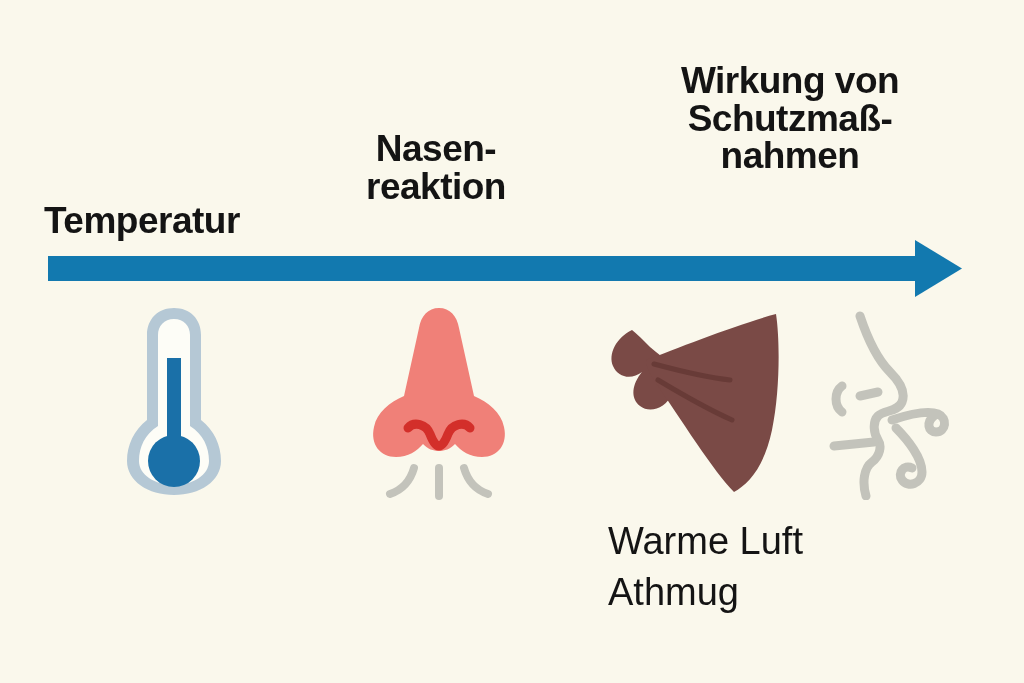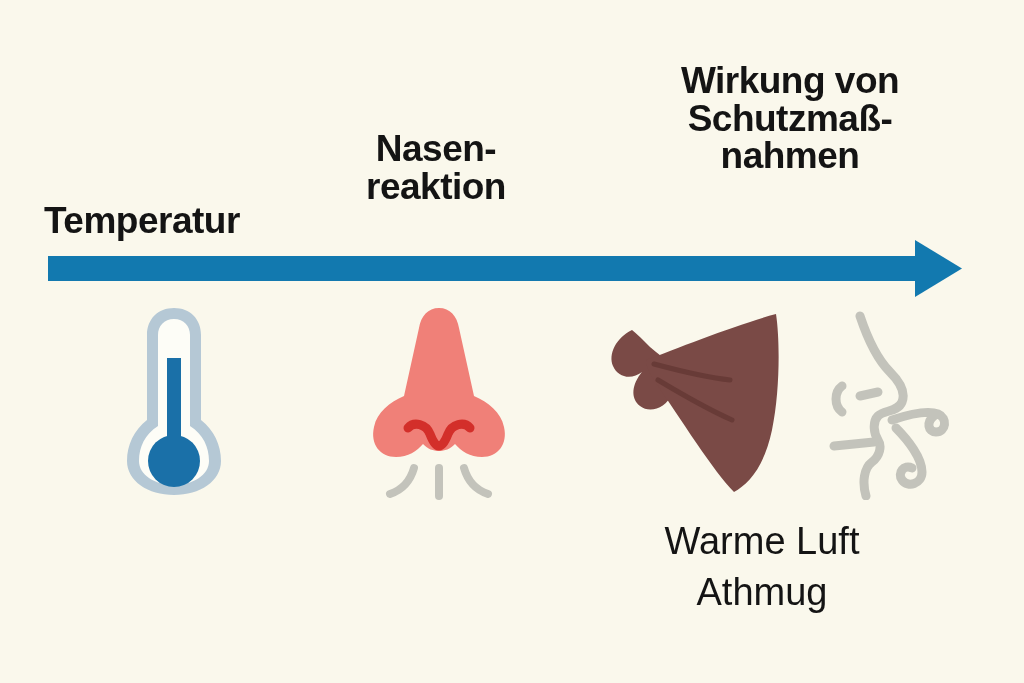--- a/index.html
+++ b/index.html
@@ -69,21 +69,20 @@
   #nose-icon         { left: 368px; top: 300px; }
   #mask-icon         { left: 588px; top: 302px; }
   #breath-nose-icon  { left: 812px; top: 310px; }
 
   
   #caption-warme-luft {
     position: absolute;
     left: 608px;
     top: 516px;
     width: 308px;
-    text-align: center;
     font-size: 38px;
     line-height: 1.33;
     color: #141414;
     font-weight: normal;
     white-space: pre-line;
   }
 </style>
 </head>
 <body>
 

